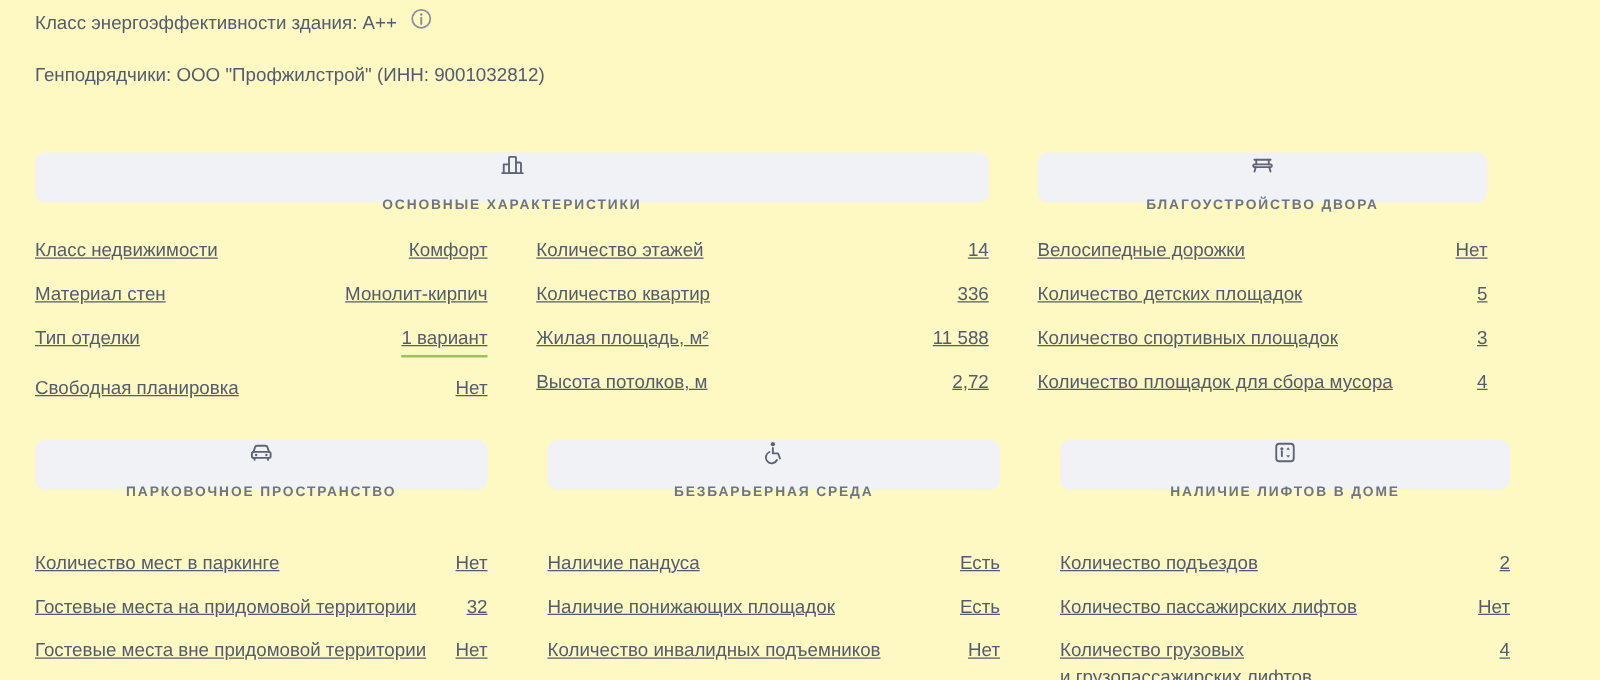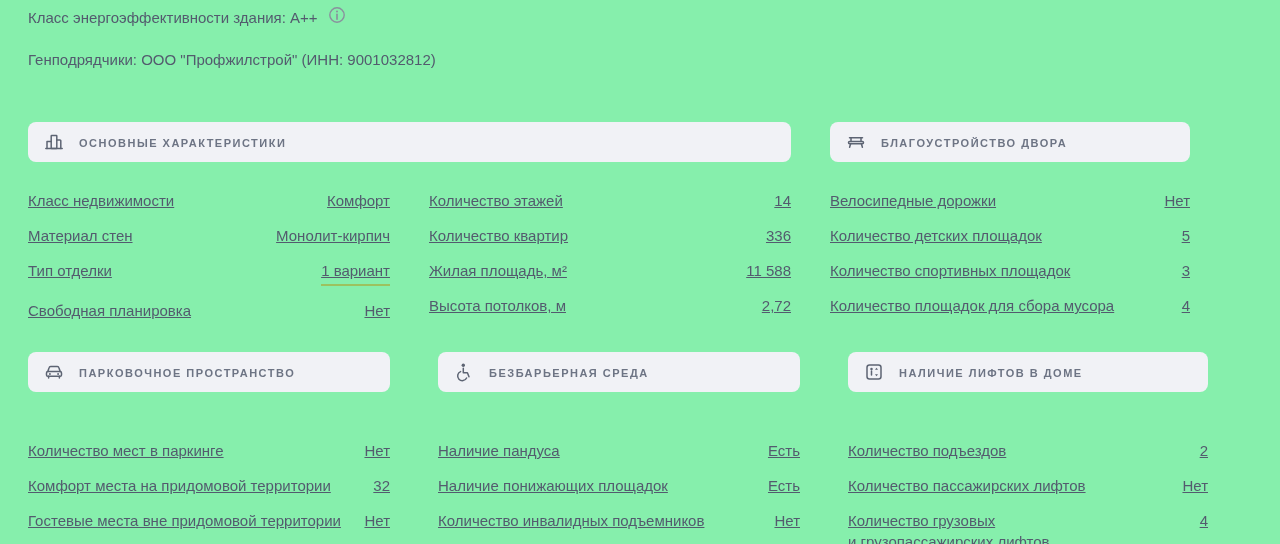--- a/index.html
+++ b/index.html
@@ -1,29 +1,29 @@
 <!DOCTYPE html>
 <html><head>
 <meta charset="utf-8">
 <style>
   * { box-sizing: border-box; }
   body { margin:0; background:#ffffff; font-family:"Liberation Sans", sans-serif; color:#535b6e; }
-  .page { position:relative; width:1280px; height:544px; background:#86efac; overflow:hidden; }
+  .page { position:relative; width:1280px; height:544px; background:#fef9c3; overflow:hidden; }
 
   .top { position:absolute; left:28px; top:6px; font-size:15px; color:#535b6e; }
   .line1 { display:flex; align-items:center; gap:10px; line-height:22px; }
   .line2 { margin-top:19px; line-height:22px; }
 
   .grid { position:absolute; left:28px; display:grid;
           grid-template-columns:362px 362px 360px; column-gap:39px; row-gap:28px; }
   .grid-a { top:122px; }
   .grid-b { top:352px;gap:48px; }
 
   .hdr { height:40px; background:#f1f2f6; border-radius:8px;
-         display:flex; align-items:center; padding:0 16px; gap:15px; }
+         display:flex; align-items:center; padding:0 16px; gap:15px;flex-direction:column; }
   .span2 { grid-column:1 / span 2; }
   .htext { font-size:11px; font-weight:700; letter-spacing:1.5px; color:#6d7484;
            text-transform:uppercase; padding-top:1px; }
   .hicon { display:flex; align-items:center; }
   .hicon svg { display:block; }
 
   .row { display:flex; justify-content:space-between; align-items:flex-start;
          font-size:15px; line-height:21px; margin-bottom:14px;text-decoration:underline; }
   .row:last-child { margin-bottom:0; }
   .lbl { white-space:pre-line; }
@@ -178,21 +178,21 @@
       </span>
       <span class="htext">НАЛИЧИЕ ЛИФТОВ В ДОМЕ</span>
     </div>
 
     <div class="col">
       <div class="row">
         <span class="lbl">Количество мест в паркинге</span>
         <span class="val">Нет</span>
       </div>
       <div class="row">
-        <span class="lbl">Комфорт места на придомовой территории</span>
+        <span class="lbl">Гостевые места на придомовой территории</span>
         <span class="val">32</span>
       </div>
       <div class="row">
         <span class="lbl">Гостевые места вне придомовой территории</span>
         <span class="val">Нет</span>
       </div>
     </div>
 
     <div class="col">
       <div class="row">

